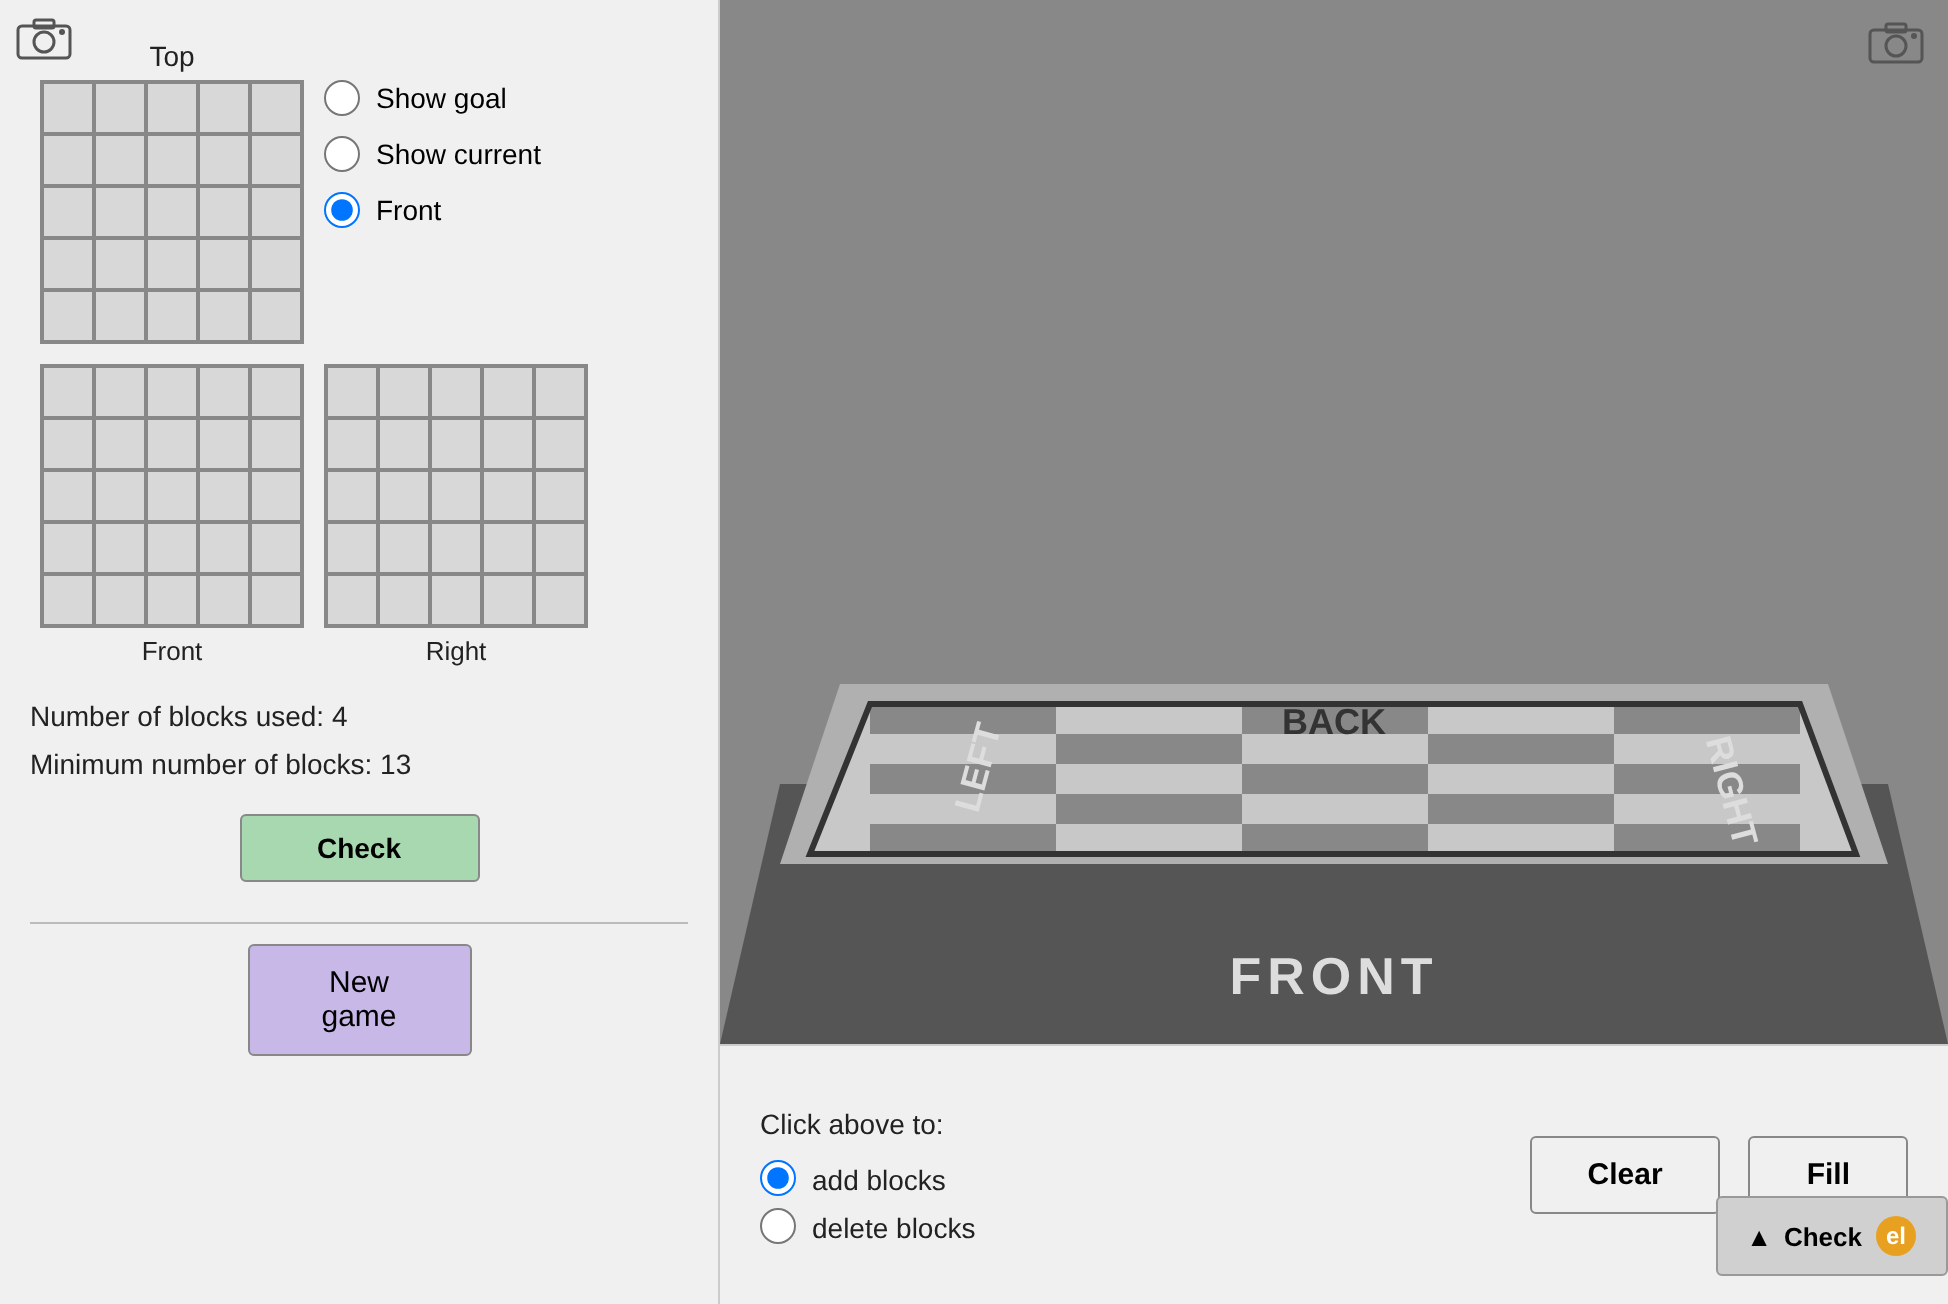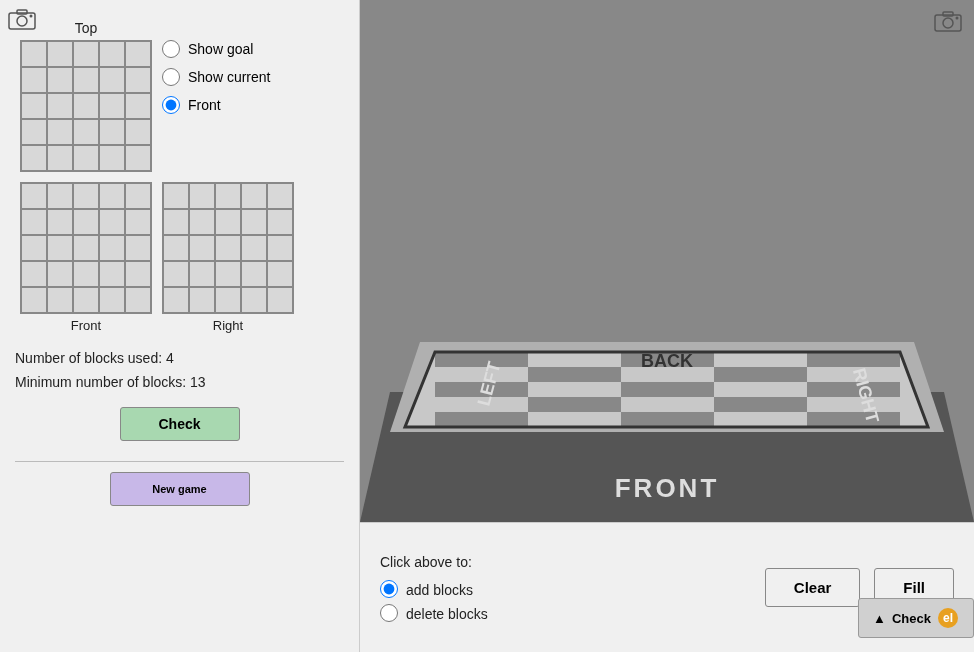--- a/index.html
+++ b/index.html
@@ -129,25 +129,25 @@
     .divider {
       border: none;
       border-top: 1px solid #bbb;
       margin: 10px 0;
     }
 
     .new-game-btn {
       background: #c8b8e8;
       border: 1.5px solid #888;
       padding: 10px 28px;
-      font-size: 11px;
-      font-weight: bold;
+      font-size: 15px;
+      font-weight: normal;
       cursor: pointer;
       border-radius: 3px;
-      width: 140px;
+      width: 112px;
       align-self: center;
       display: block;
       margin: 0 auto;
     }
 
     
     #right-panel {
       flex: 1;
       display: flex;
       flex-direction: column;

